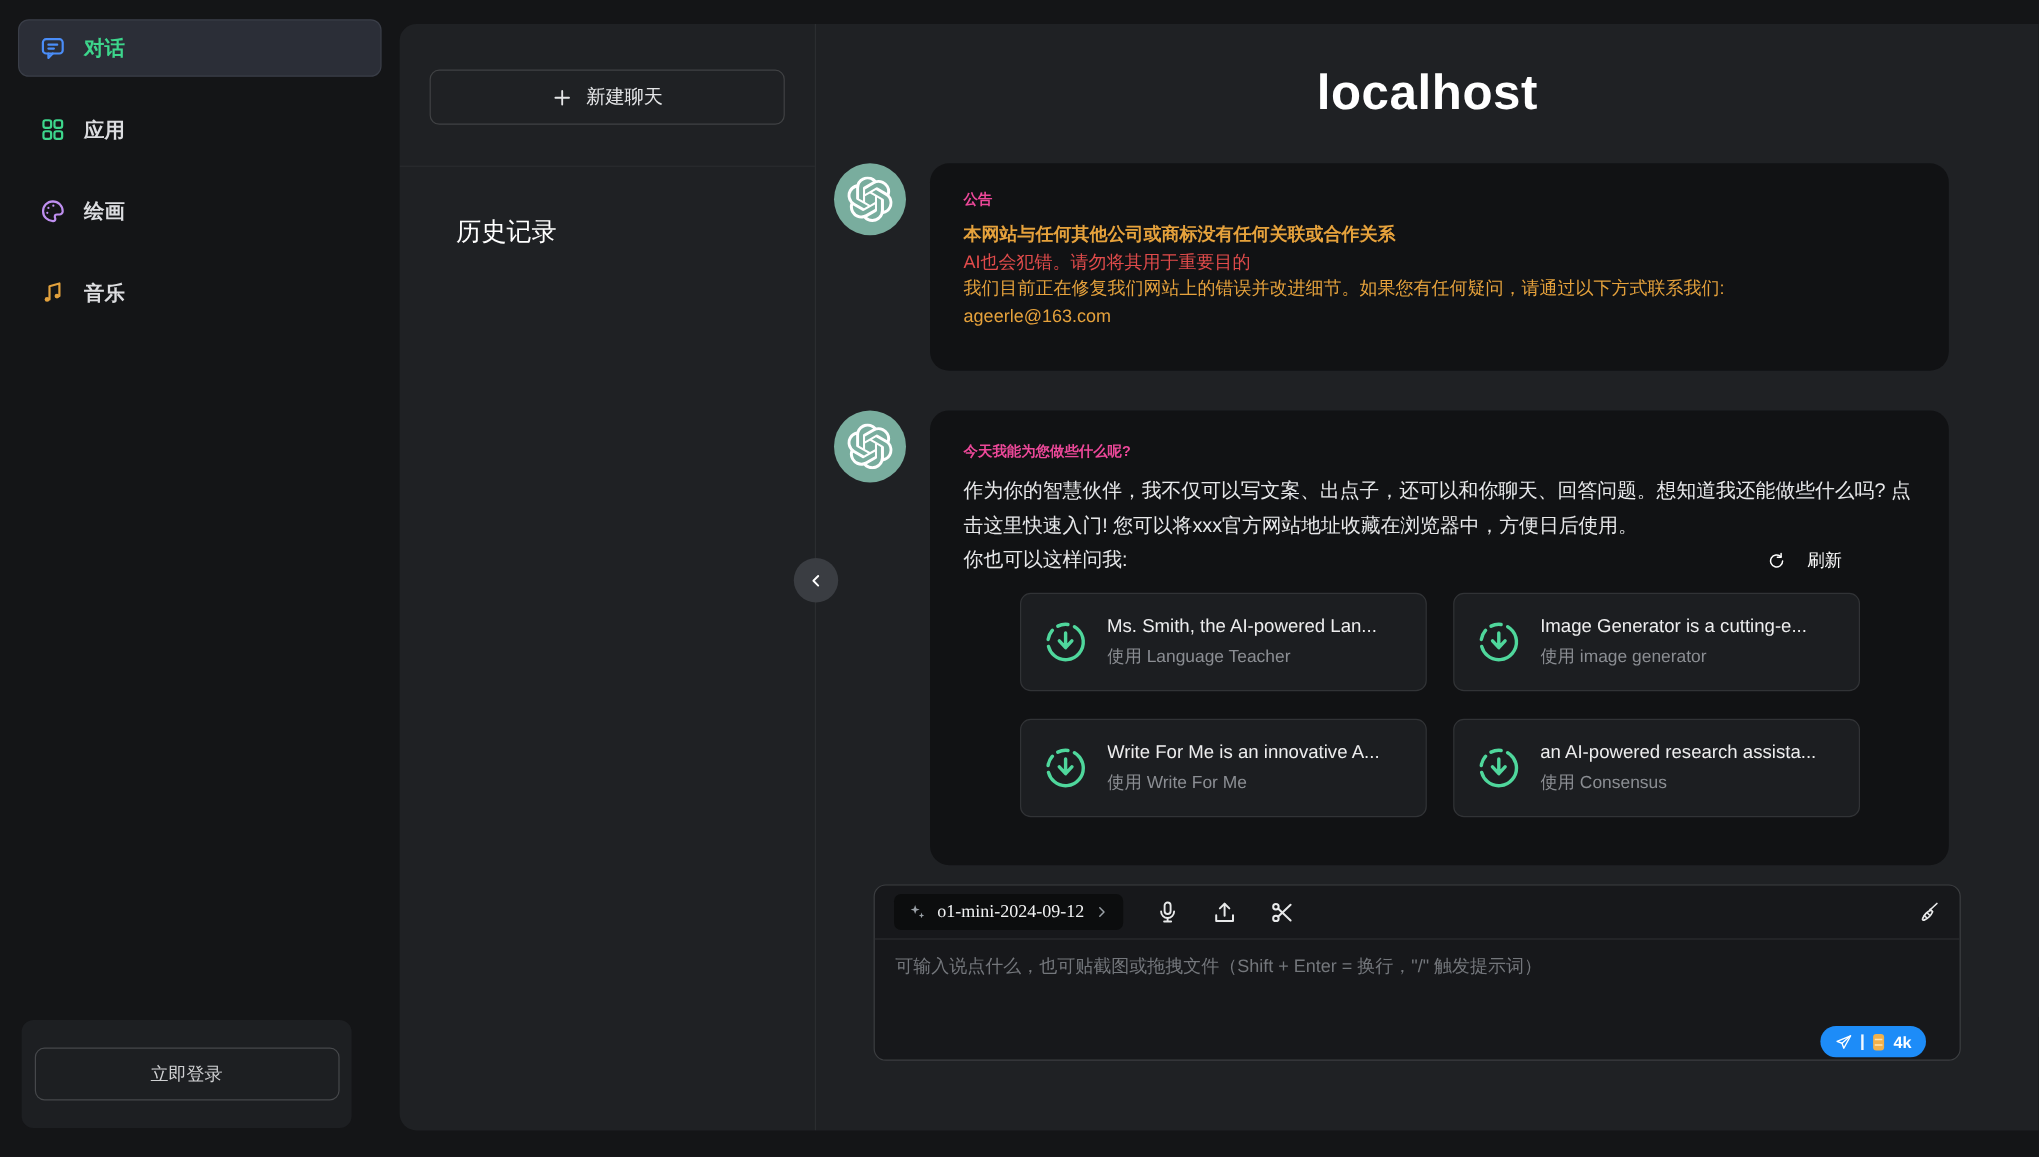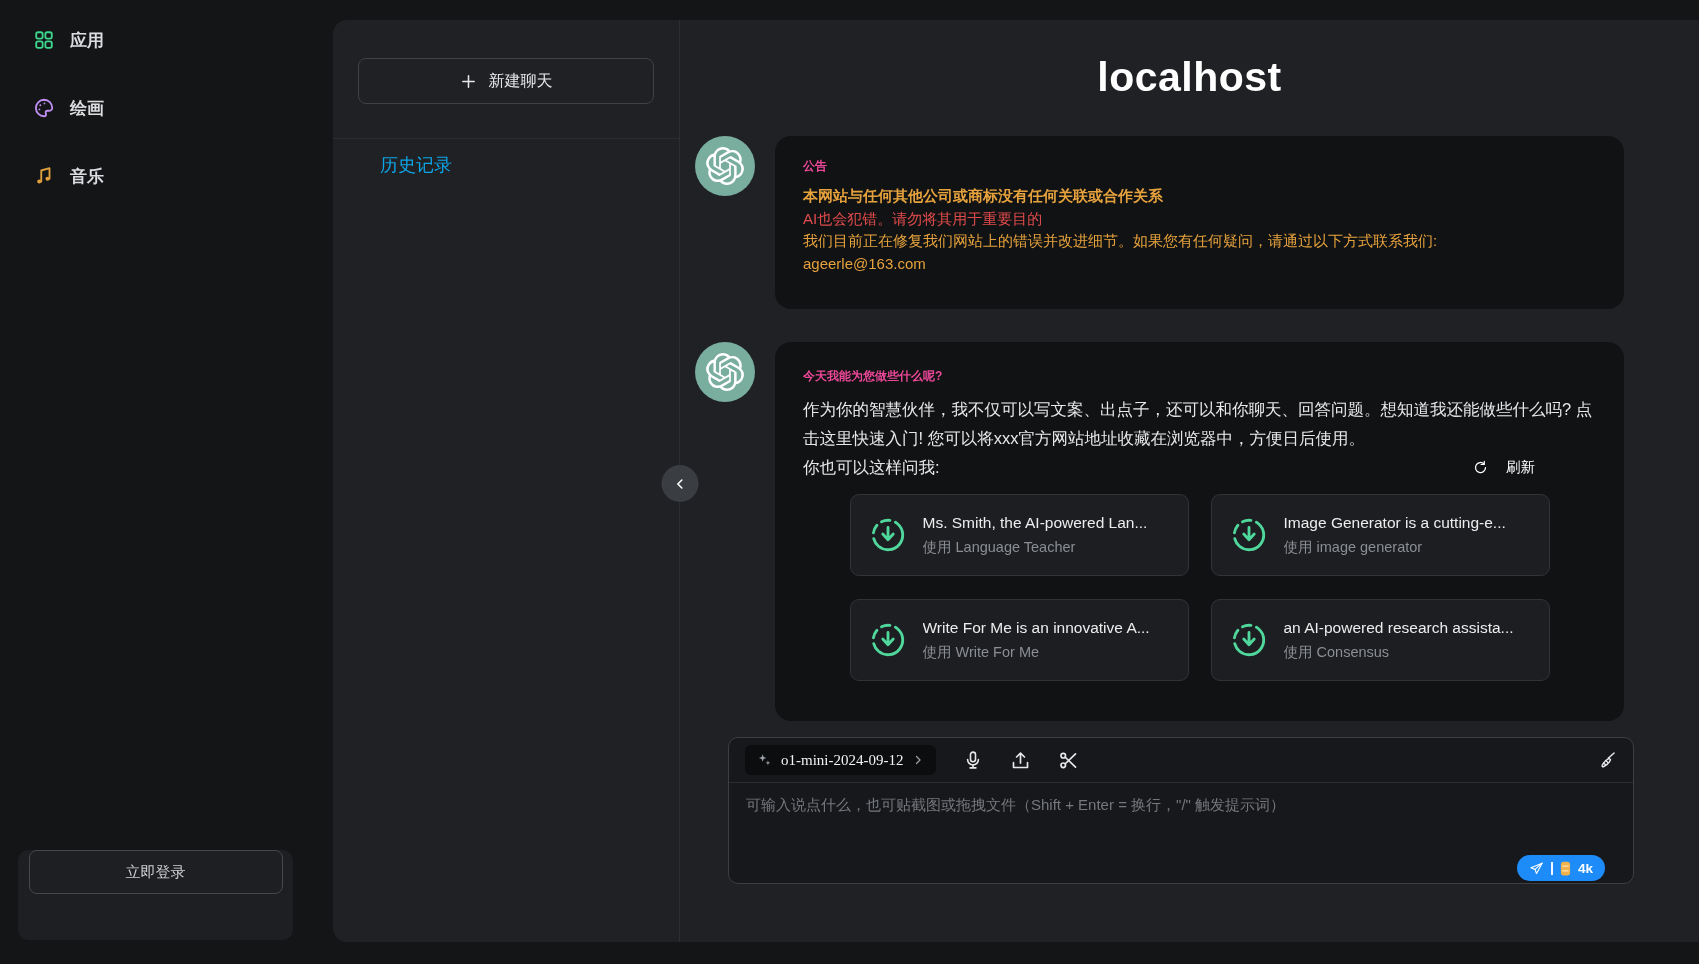--- a/index.html
+++ b/index.html
@@ -9,35 +9,35 @@
     font-family:"Liberation Sans","DejaVu Sans",sans-serif;
   }
   svg{display:block;}
 
   
   .sidebar{position:absolute;left:0;top:0;width:333px;height:964px;box-sizing:border-box;padding:16px 15px;}
   .nav-item{display:flex;align-items:center;gap:15px;height:46px;padding:0 17px;border-radius:9px;
     margin-bottom:20px;font-size:17px;font-weight:700;color:#dcdde0;border:1px solid transparent;cursor:pointer;}
   .nav-item.active{background:#2b2e37;border-color:#3a3e48;color:#3dd68c;}
   .login-card{position:absolute;left:18px;bottom:24px;width:275px;height:90px;background:#1d1f22;border-radius:10px;
-    display:flex;align-items:flex-start;justify-content:center;box-sizing:border-box;}
+    display:flex;align-items:center;justify-content:center;box-sizing:border-box;}
   .login-btn{width:254px;height:44px;border:1px solid #46484b;border-radius:8px;background:transparent;
     color:#cfd0d2;font-size:15px;font-family:inherit;cursor:pointer;}
 
   
   .panel{position:absolute;left:333px;top:20px;width:1366px;height:922px;background:#1f2124;
     border-radius:14px 0 0 14px;display:flex;overflow:hidden;}
 
   
   .chat-list{width:347px;box-sizing:border-box;padding:38px 25px 0;border-right:1px solid #2b2d30;position:relative;flex:none;}
   .new-chat-btn{width:100%;height:46px;border:1px solid #404244;border-radius:8px;background:transparent;
     display:flex;align-items:center;justify-content:center;gap:12px;color:#e5e6e8;font-size:16px;
     font-family:inherit;cursor:pointer;}
   .list-divider{height:1px;background:#2a2c2f;margin:34px -25px 0;}
-  .history-title{margin:14px 0 0;padding-left:22px;font-size:18px;font-weight:400;color:#0ea5e9;}
+  .history-title{margin:40px 0 0;padding-left:22px;font-size:21px;font-weight:400;color:#ffffff;}
   .chat-row{margin:30px 5px 0;height:43px;background:#2a2d33;border-radius:7px;display:flex;align-items:center;
     gap:12px;padding:0 14px;box-sizing:border-box;cursor:pointer;}
   .chat-row-square{width:15px;height:15px;border-radius:4px;background:#3b82f6;flex:none;}
   .chat-row-title{flex:1;font-size:15px;color:#e9eaec;}
   .row-action{color:#c3c4c6;cursor:pointer;display:flex;align-items:center;margin-left:8px;}
 
   .collapse-btn{position:absolute;left:347px;top:445px;transform:translateX(-50%);width:37px;height:37px;
     border-radius:50%;background:#3a3d42;display:flex;align-items:center;justify-content:center;cursor:pointer;z-index:5;}
 
   
@@ -84,20 +84,30 @@
   .composer-input::placeholder{color:#74777c;}
   .send-badge{position:absolute;right:28px;bottom:2px;height:26px;background:#1d8cf8;border-radius:13px;
     display:flex;align-items:center;gap:7px;padding:0 12px;color:#fff;font-size:13.5px;font-weight:700;cursor:pointer;border:none;font-family:inherit;}
   .badge-divider{width:1.5px;height:13px;background:rgba(255,255,255,.95);}
 </style>
 </head>
 <body>
 
 <aside class="sidebar">
 
+  <div class="nav-item active">
+    <span>
+      <svg width="22" height="22" viewBox="0 0 24 24" fill="none" stroke="#4a8df8" stroke-width="2" stroke-linecap="round" stroke-linejoin="round">
+        <rect x="3" y="4" width="18" height="13" rx="3"></rect>
+          <path d="M8 17v4l4-4"></path>
+          <path d="M8 9h8M8 12.5h5"></path>
+      </svg>
+    </span>
+    <span>对话</span>
+  </div>
 
   <div class="nav-item">
     <span>
       <svg width="22" height="22" viewBox="0 0 24 24" fill="none" stroke="#3dd68c" stroke-width="2">
         <rect x="3.5" y="3.5" width="7" height="7" rx="2"></rect>
           <rect x="13.5" y="3.5" width="7" height="7" rx="2"></rect>
         <rect x="3.5" y="13.5" width="7" height="7" rx="2"></rect>
           <rect x="13.5" y="13.5" width="7" height="7" rx="2"></rect>
       </svg>
     </span>

